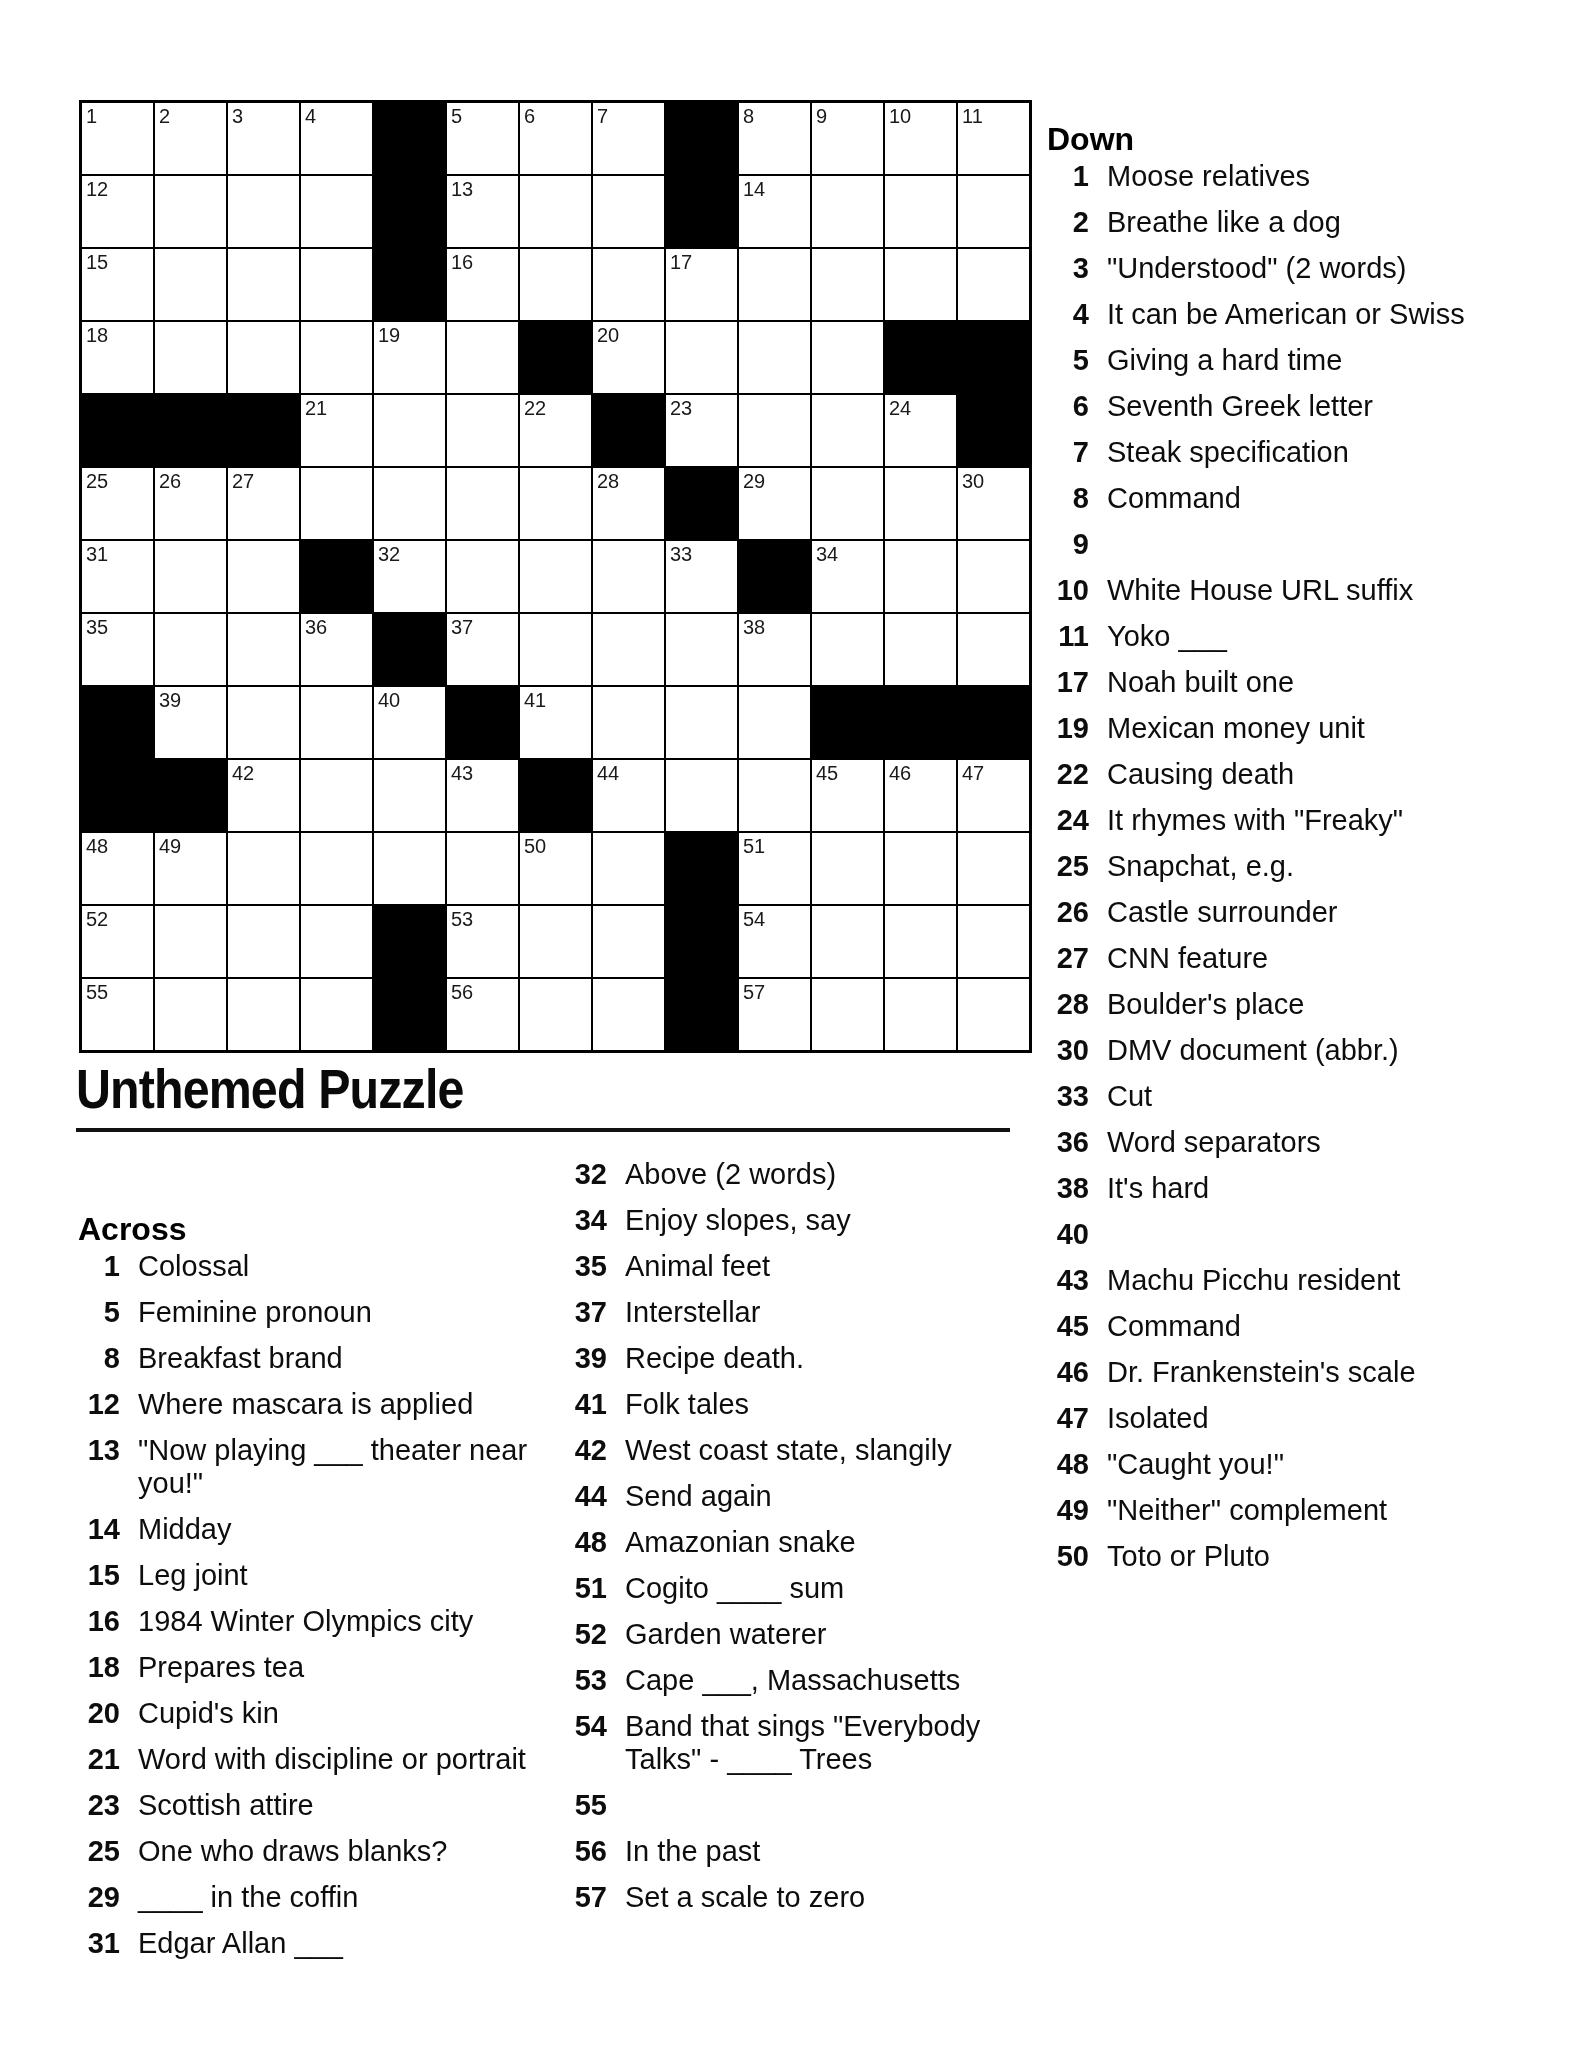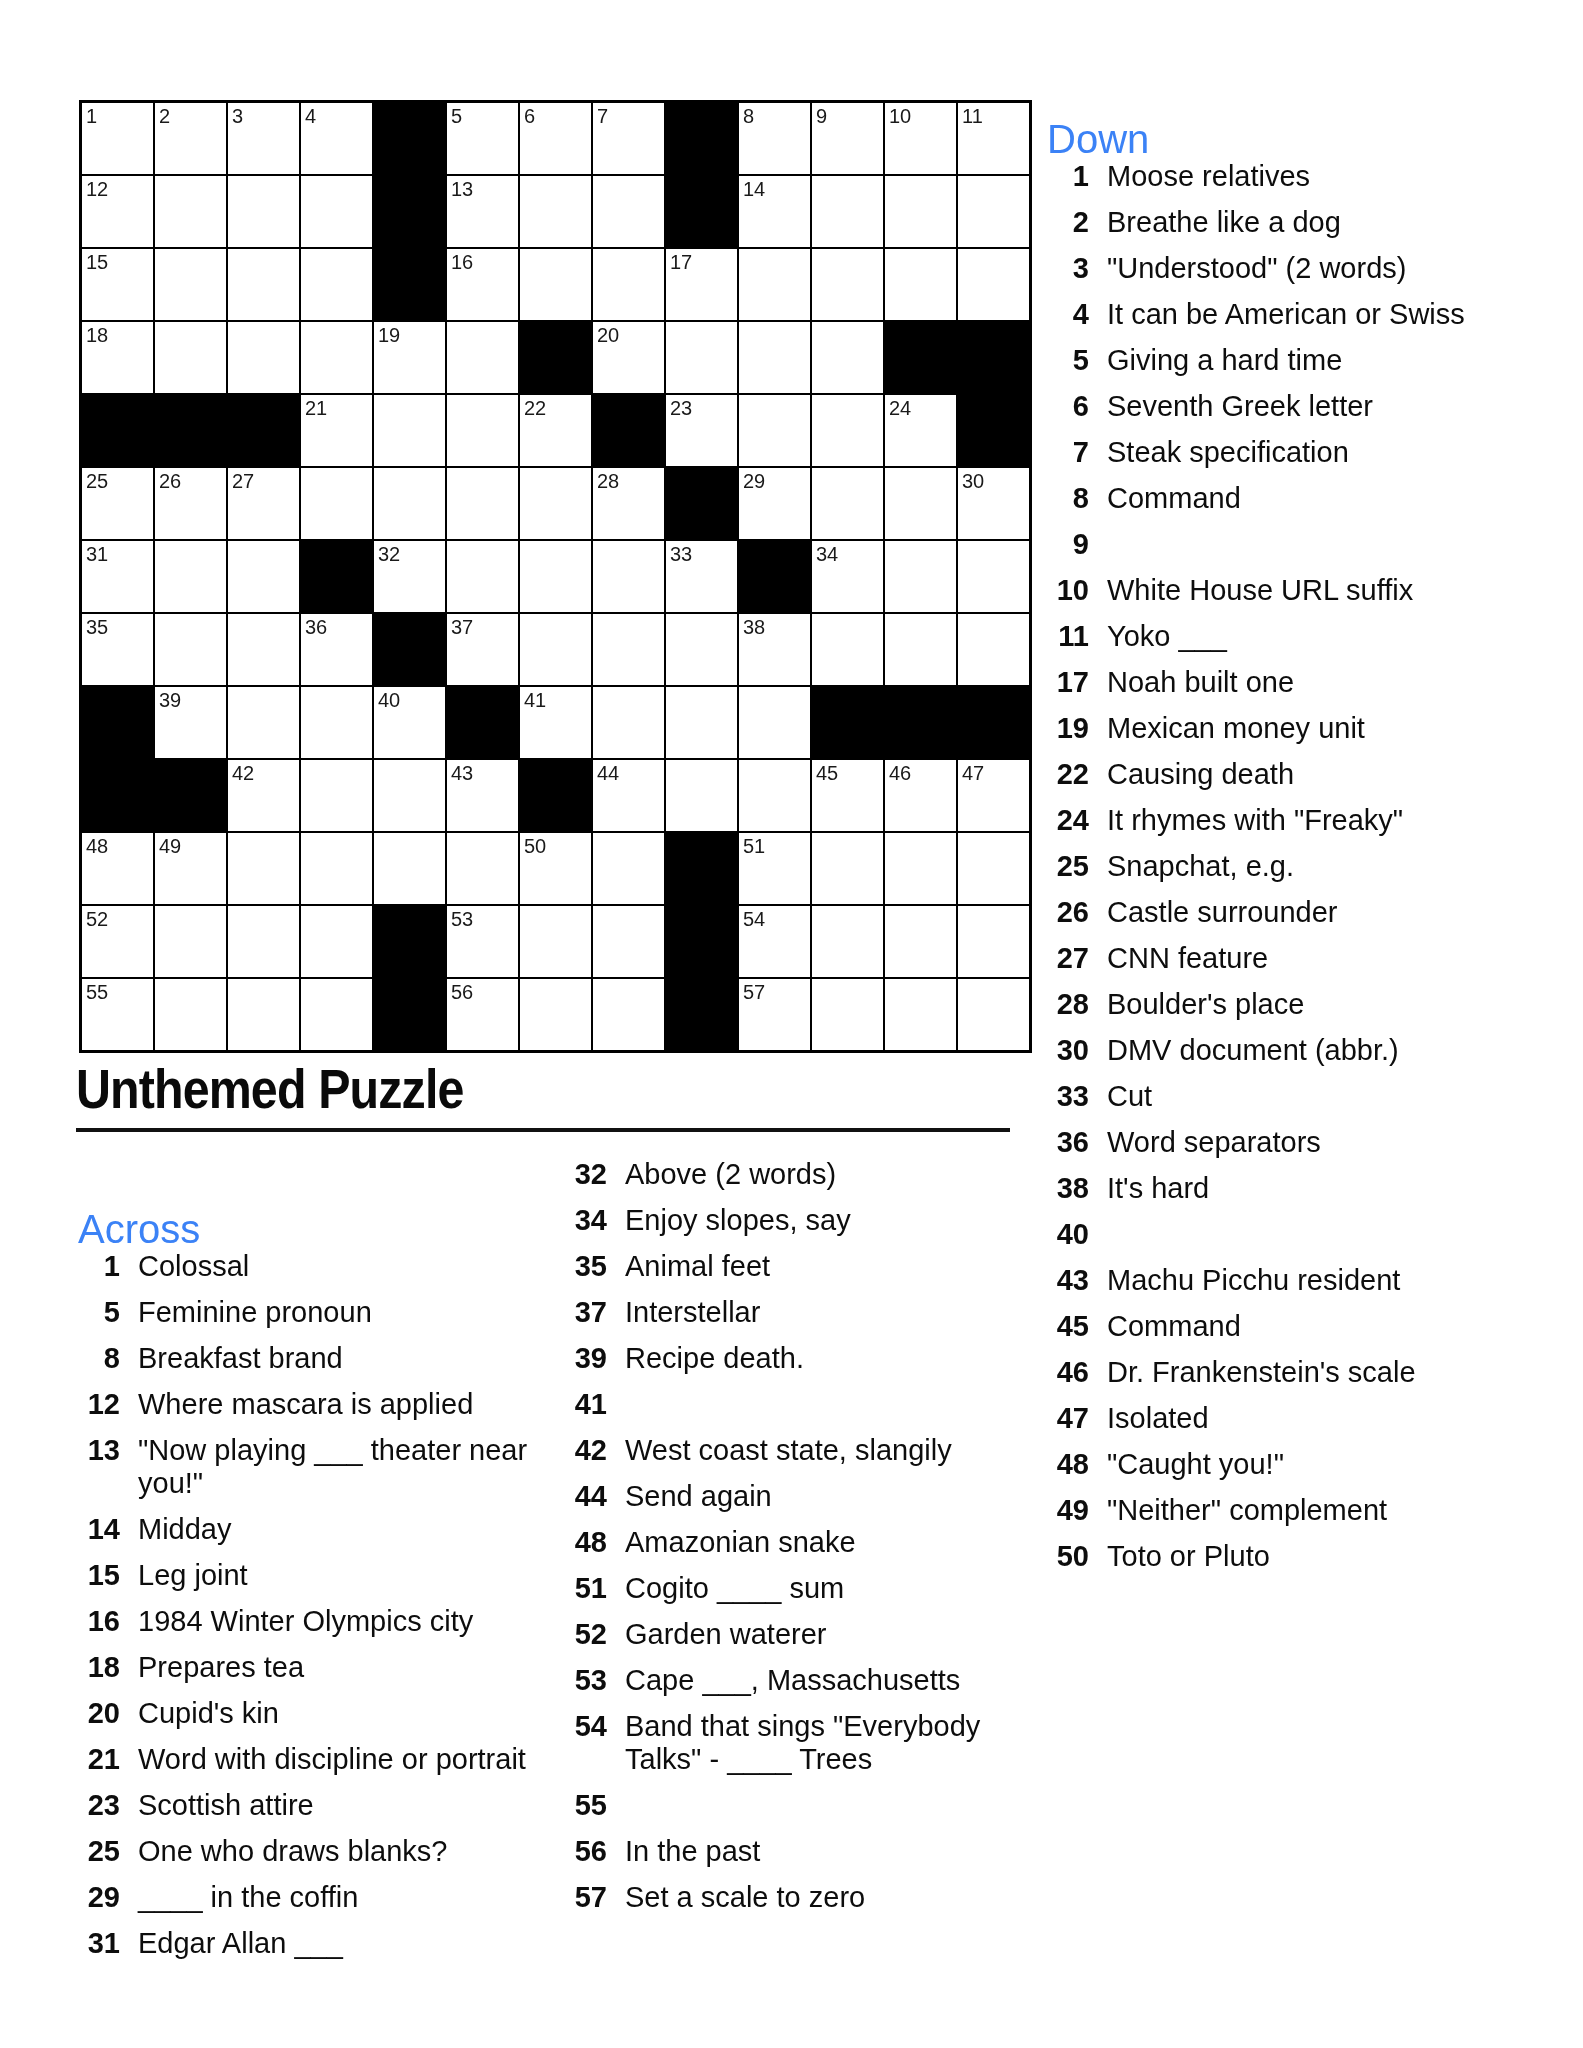--- a/index.html
+++ b/index.html
@@ -35,22 +35,22 @@
   }
   .rule {
     position:absolute; left:76px; top:1128px;
     width:934px; height:4px; background:#111;
   }
   .clue-col { position:absolute; }
   #across-col1 { left:78px;  top:1212px; width:452px; }
   #across-col2 { left:565px; top:1158px; width:468px; }
   #down-col    { left:1047px; top:122px; width:468px; }
   .list-header {
-    font-size:40px; line-height:34px; font-weight:normal;
-    margin-bottom:4px; color:#3b82f6;
+    font-size:32px; line-height:34px; font-weight:bold;
+    margin-bottom:4px; color:#000000;
   }
   .clue {
     display:flex; align-items:flex-start;
     font-size:29px; line-height:33px;
     margin-bottom:13px;
   }
   .clue .num {
     flex:0 0 42px; text-align:right;
     font-weight:bold; margin-right:18px; white-space:nowrap;
   }
@@ -431,20 +431,21 @@
       <div class="clue">
         <div class="num">37</div>
         <div class="txt">Interstellar</div>
       </div>
       <div class="clue">
         <div class="num">39</div>
         <div class="txt">Recipe death.</div>
       </div>
       <div class="clue">
         <div class="num">41</div>
+        <div class="txt">Folk tales</div>
       </div>
       <div class="clue">
         <div class="num">42</div>
         <div class="txt">West coast state, slangily</div>
       </div>
       <div class="clue">
         <div class="num">44</div>
         <div class="txt">Send again</div>
       </div>
       <div class="clue">

